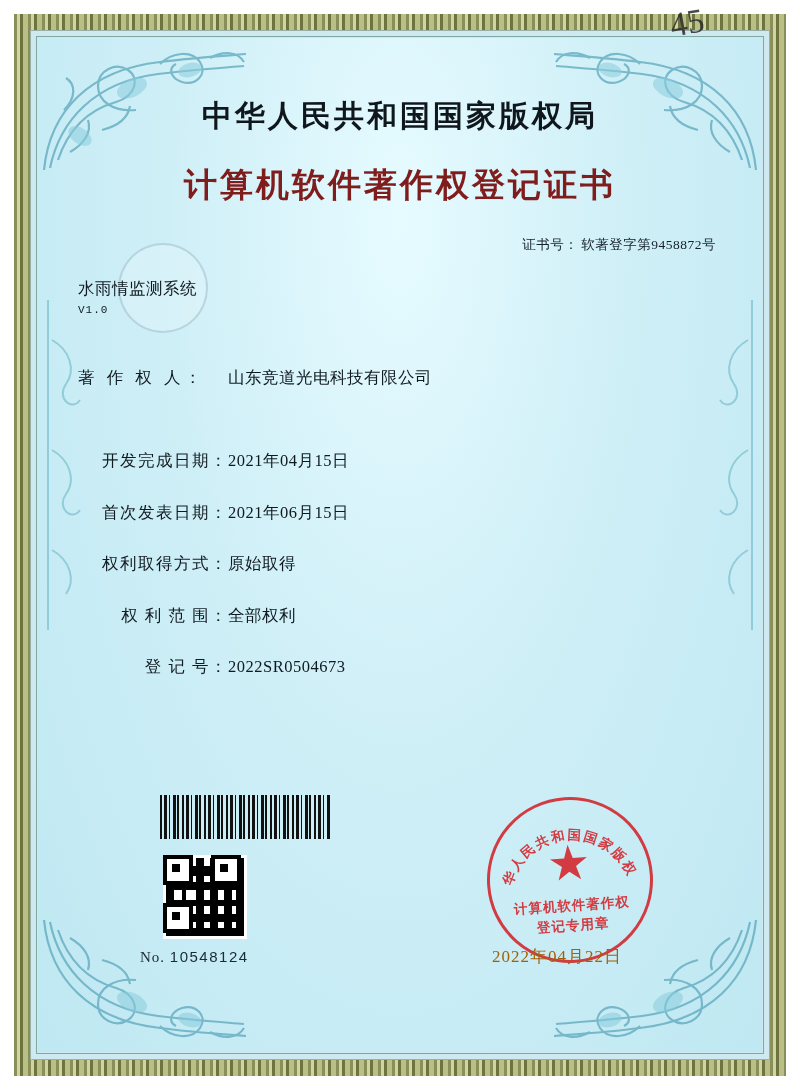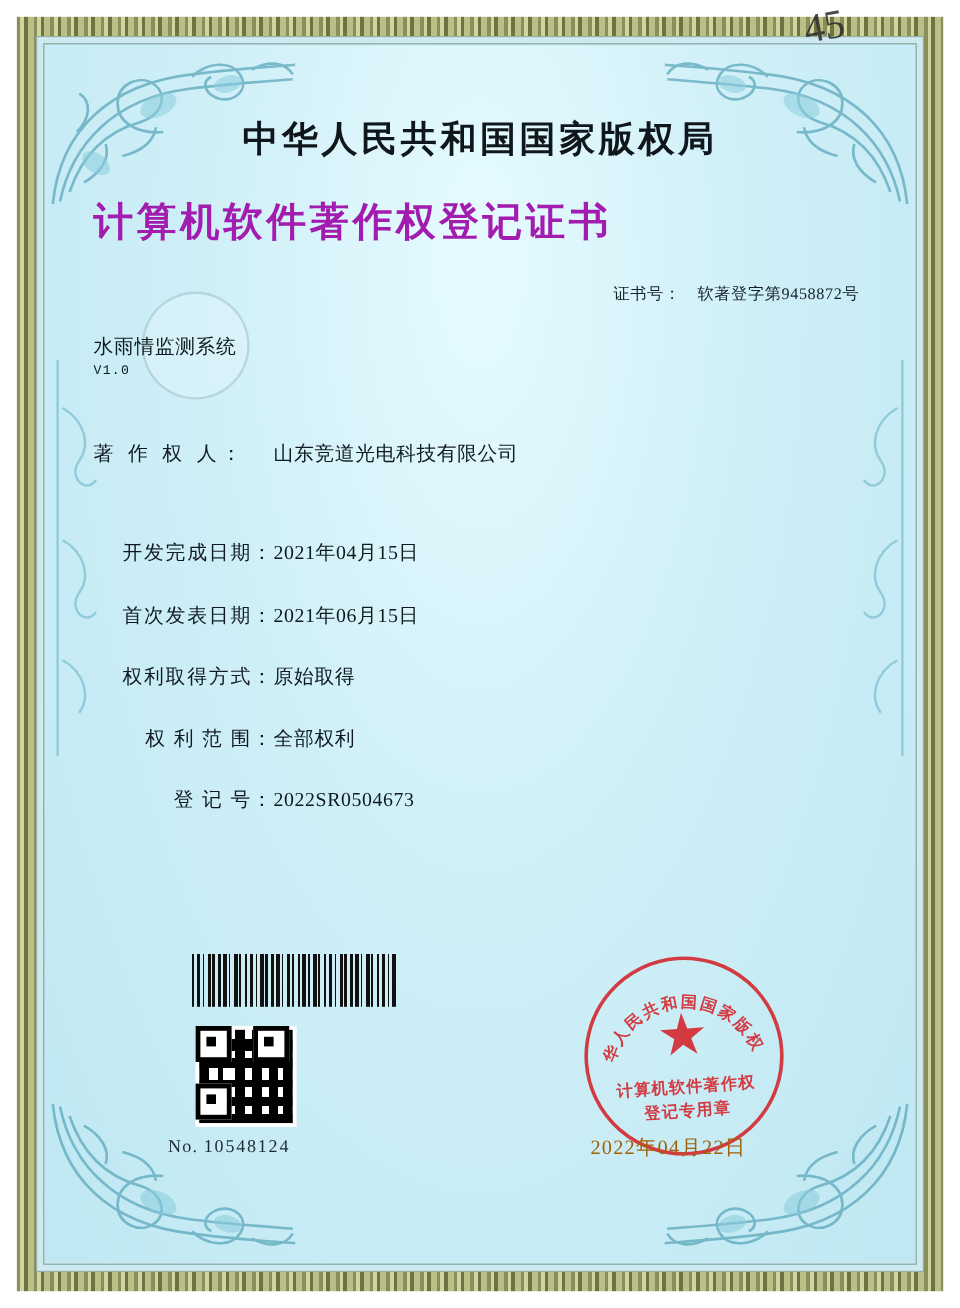--- a/index.html
+++ b/index.html
@@ -104,34 +104,35 @@
   .title-main {
     text-align: center;
     font-size: 30px;
     font-weight: bold;
     letter-spacing: 3px;
     color: #10171c;
     margin: 0 0 26px 0;
     font-family: "Liberation Serif", "DejaVu Serif", serif;
   }
   .title-sub {
+    text-align: center;
     font-size: 33px;
     font-weight: bold;
     letter-spacing: 3px;
-    color: #a21caf;
+    color: #7f1d1d;
     margin: 0 0 28px 0;
   }
   .cert-no {
     text-align: right;
     font-size: 13.5px;
     letter-spacing: .5px;
     margin: 0 6px 22px 0;
     color: #15202a;
   }
-  .cert-no .lbl { margin-right: 14px; }
+  .cert-no .lbl { margin-right: 3px; }
 
   .field {
     display: flex;
     align-items: flex-start;
     margin-bottom: 16px;
     font-size: 16.5px;
     line-height: 1.55;
   }
   .field .lbl {
     width: 150px;
@@ -217,21 +218,21 @@
 
   .serial {
     position: absolute;
     left: 140px;
     top: 948px;
     font-size: 15px;
     letter-spacing: 1px;
     color: #1b2a33;
   }
   .serial .num {
-    font-family: Liberation Serif, serif;
+    font-family: Liberation Sans, sans-serif;
     letter-spacing: 1.5px;
   }
 
   
   .seal {
     position: absolute;
     left: 487px;
     top: 797px;
     width: 160px;
     height: 160px;

